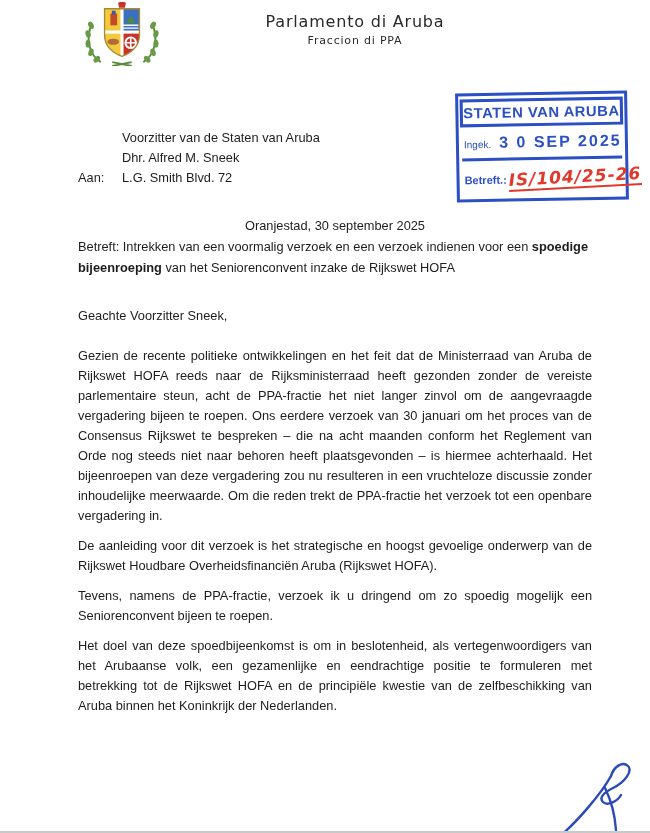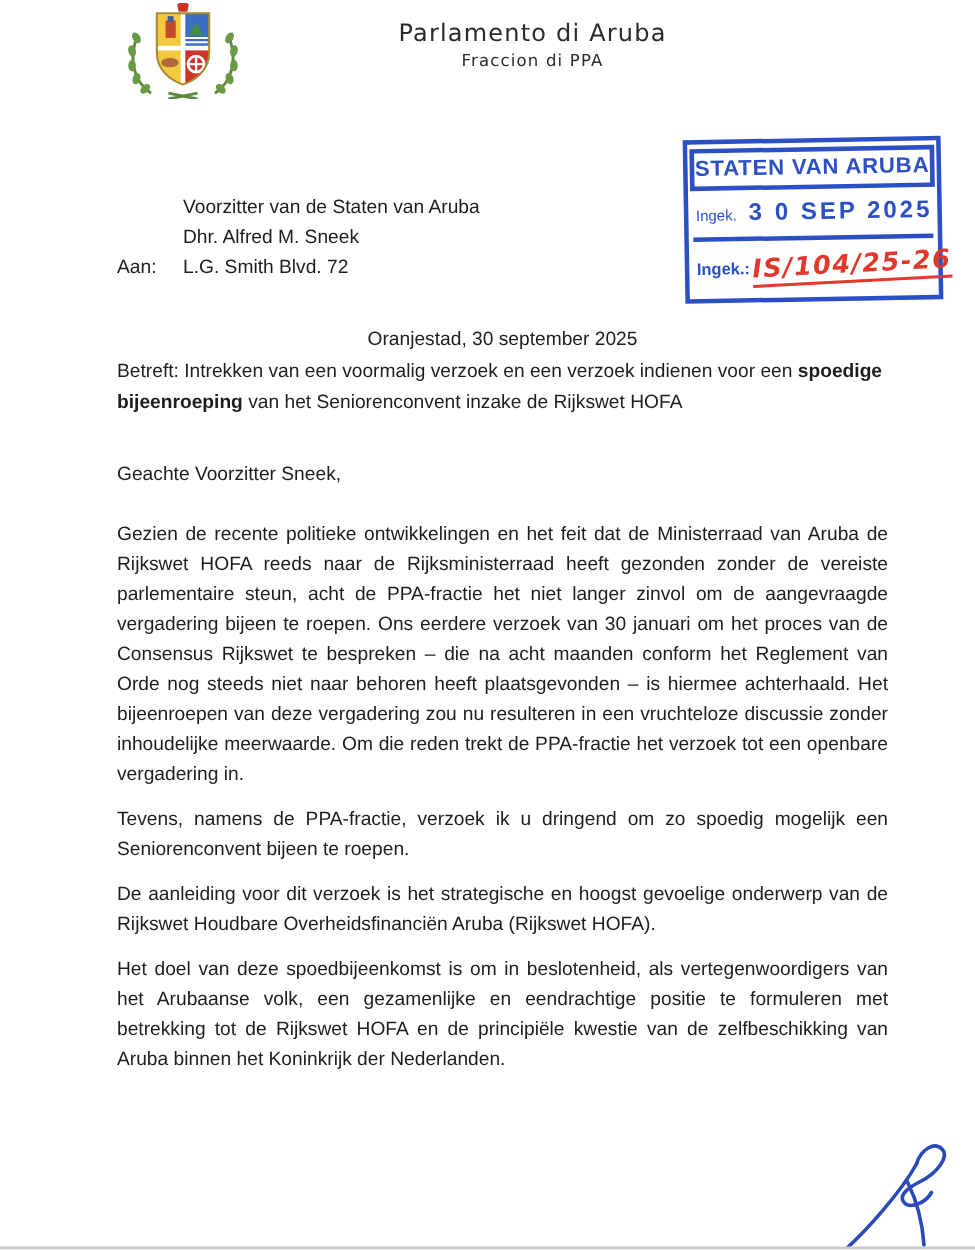--- a/index.html
+++ b/index.html
@@ -107,21 +107,21 @@
     <div class="l2">Fraccion di PPA</div>
   </div>
 
   <div class="stamp">
     <div class="stamp-title">STATEN VAN ARUBA</div>
     <div class="stamp-row date">
       <span class="ingek">Ingek.</span>
       <span class="stamp-date">3 0 SEP 2025</span>
     </div>
     <div class="stamp-row">
-      <span class="volgnr-label">Ingek.:</span>
+      <span class="volgnr-label">Betreft.:</span>
       <span class="volgnr-value">IS/104/25-26</span>
     </div>
   </div>
 
   <div class="content">
 
     <div class="addr">
       <div class="addr-label">Aan:</div>
       <div class="addr-lines">
         <div>Voorzitter van de Staten van Aruba</div>
@@ -130,22 +130,22 @@
       </div>
     </div>
 
     <div class="dateline">Oranjestad, 30 september 2025</div>
 
     <div class="subject"><span>Betreft: Intrekken van een voormalig verzoek en een verzoek indienen voor een </span><b>spoedige bijeenroeping</b><span> van het Seniorenconvent inzake de Rijkswet HOFA</span></div>
 
     <div class="salutation">Geachte Voorzitter Sneek,</div>
 
     <p class="body-par">Gezien de recente politieke ontwikkelingen en het feit dat de Ministerraad van Aruba de Rijkswet HOFA reeds naar de Rijksministerraad heeft gezonden zonder de vereiste parlementaire steun, acht de PPA-fractie het niet langer zinvol om de aangevraagde vergadering bijeen te roepen. Ons eerdere verzoek van 30 januari om het proces van de Consensus Rijkswet te bespreken – die na acht maanden conform het Reglement van Orde nog steeds niet naar behoren heeft plaatsgevonden – is hiermee achterhaald. Het bijeenroepen van deze vergadering zou nu resulteren in een vruchteloze discussie zonder inhoudelijke meerwaarde. Om die reden trekt de PPA-fractie het verzoek tot een openbare vergadering in.</p>
+    <p class="body-par">De aanleiding voor dit verzoek is het strategische en hoogst gevoelige onderwerp van de Rijkswet Houdbare Overheidsfinanciën Aruba (Rijkswet HOFA).</p>
     <p class="body-par">Tevens, namens de PPA-fractie, verzoek ik u dringend om zo spoedig mogelijk een Seniorenconvent bijeen te roepen.</p>
-    <p class="body-par">De aanleiding voor dit verzoek is het strategische en hoogst gevoelige onderwerp van de Rijkswet Houdbare Overheidsfinanciën Aruba (Rijkswet HOFA).</p>
     <p class="body-par">Het doel van deze spoedbijeenkomst is om in beslotenheid, als vertegenwoordigers van het Arubaanse volk, een gezamenlijke en eendrachtige positie te formuleren met betrekking tot de Rijkswet HOFA en de principiële kwestie van de zelfbeschikking van Aruba binnen het Koninkrijk der Nederlanden.</p>
   </div>
 
   <svg class="signature" viewBox="0 0 92 78" xmlns="http://www.w3.org/2000/svg">
     <g fill="none" stroke="#2a4ab8" stroke-width="2.4" stroke-linecap="round">
       <path d="M6,77 C24,62 48,34 58,16"></path>
       <path d="M58,16 C61,6 70,1 75,6 C80,11 72,22 60,28 C50,33 46,38 50,42 C54,46 64,42 68,35"></path>
       <path d="M52,28 C58,40 62,56 63,70"></path>
     </g>
   </svg>

